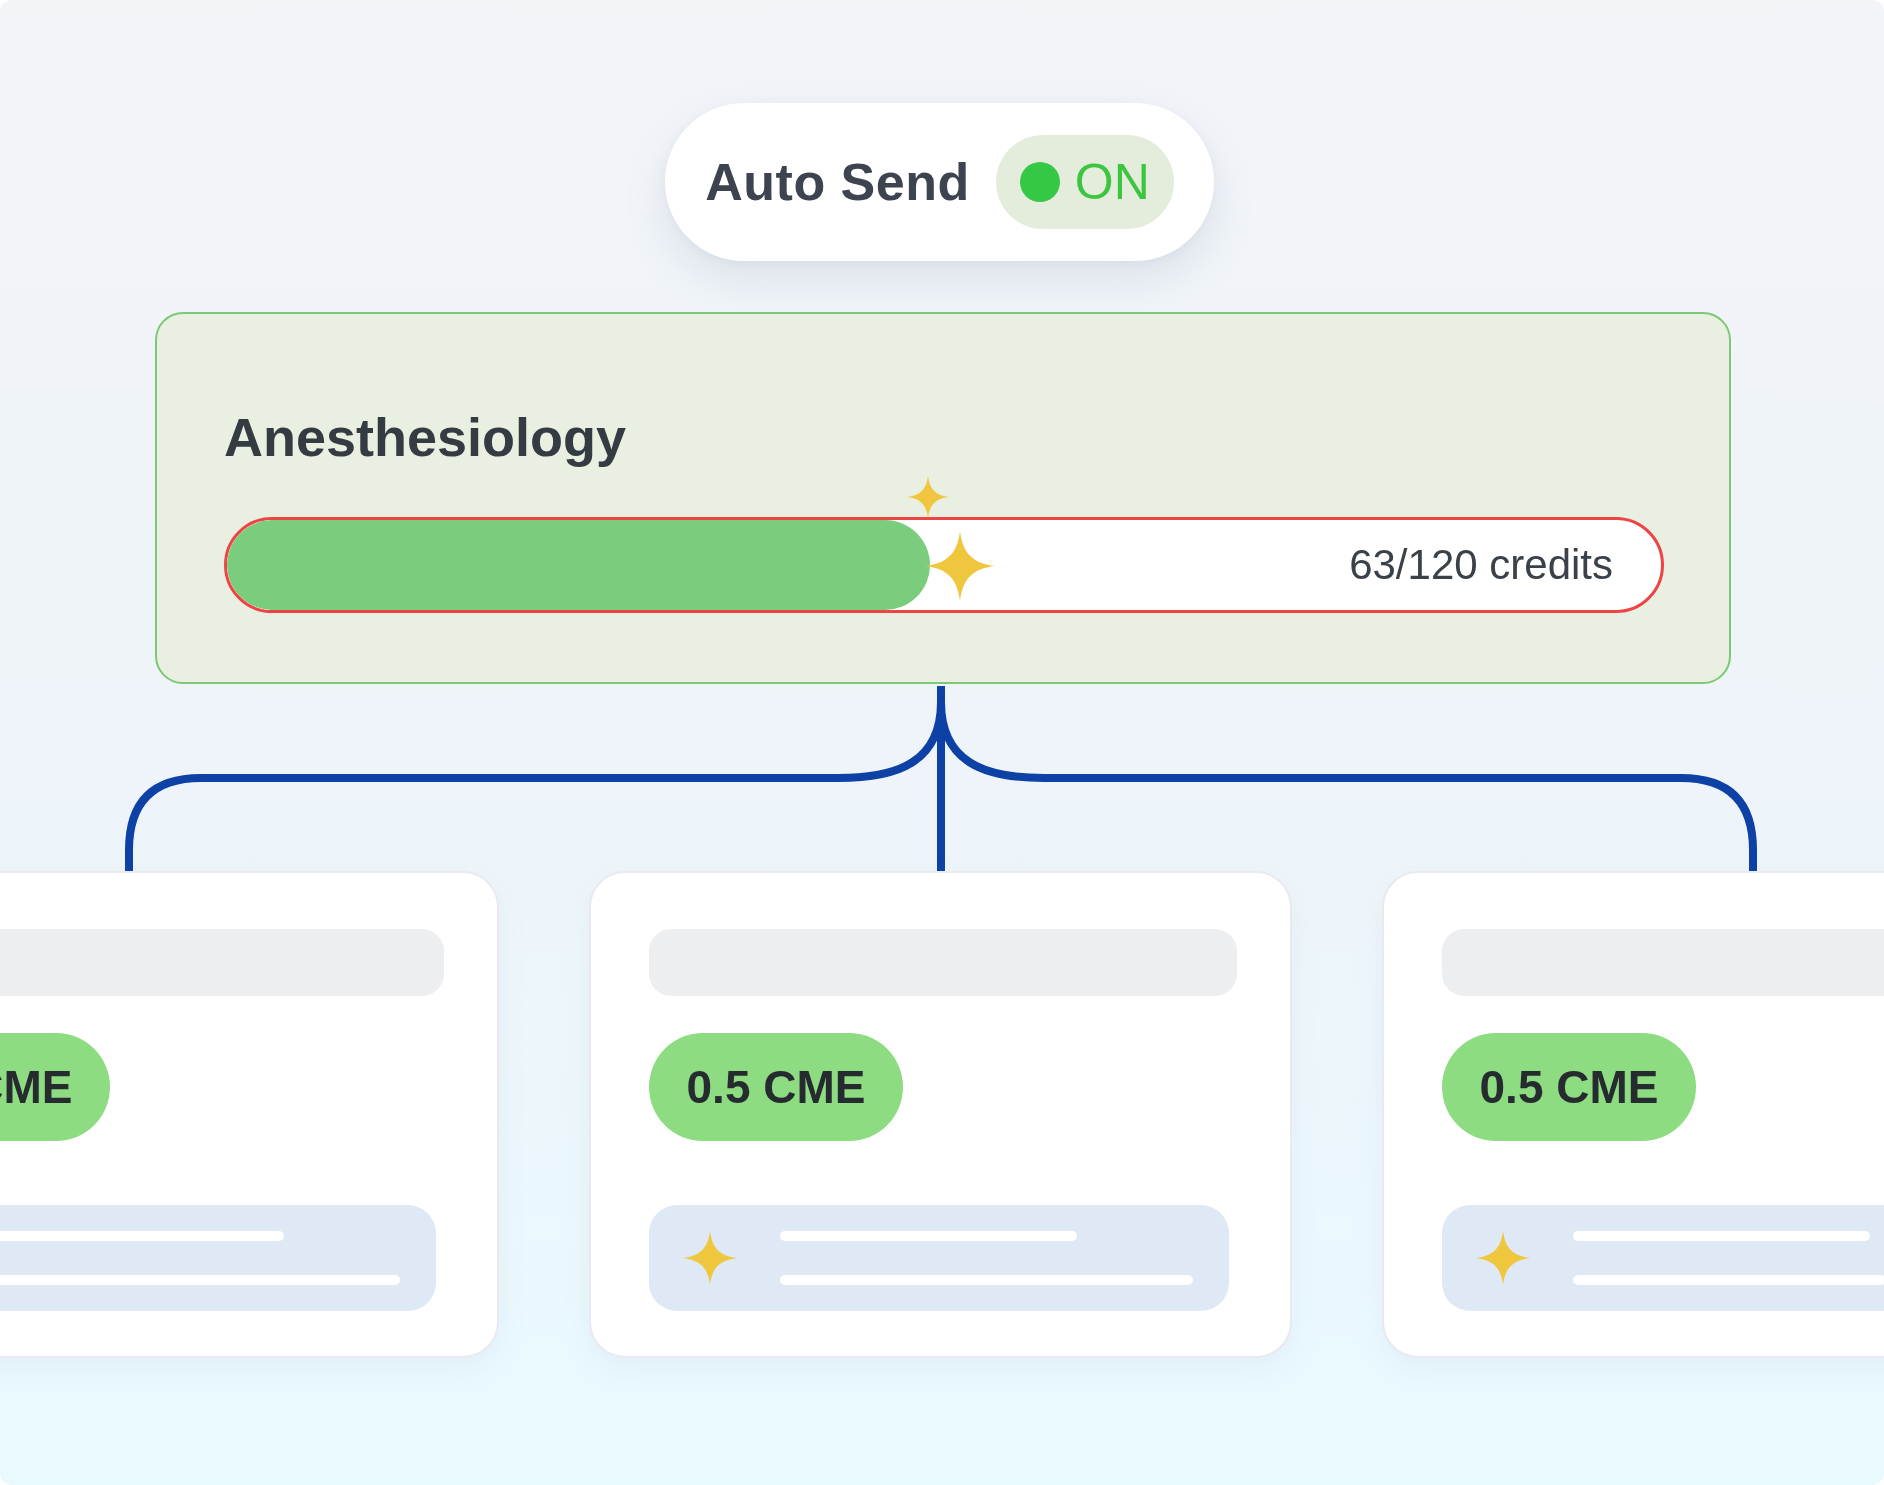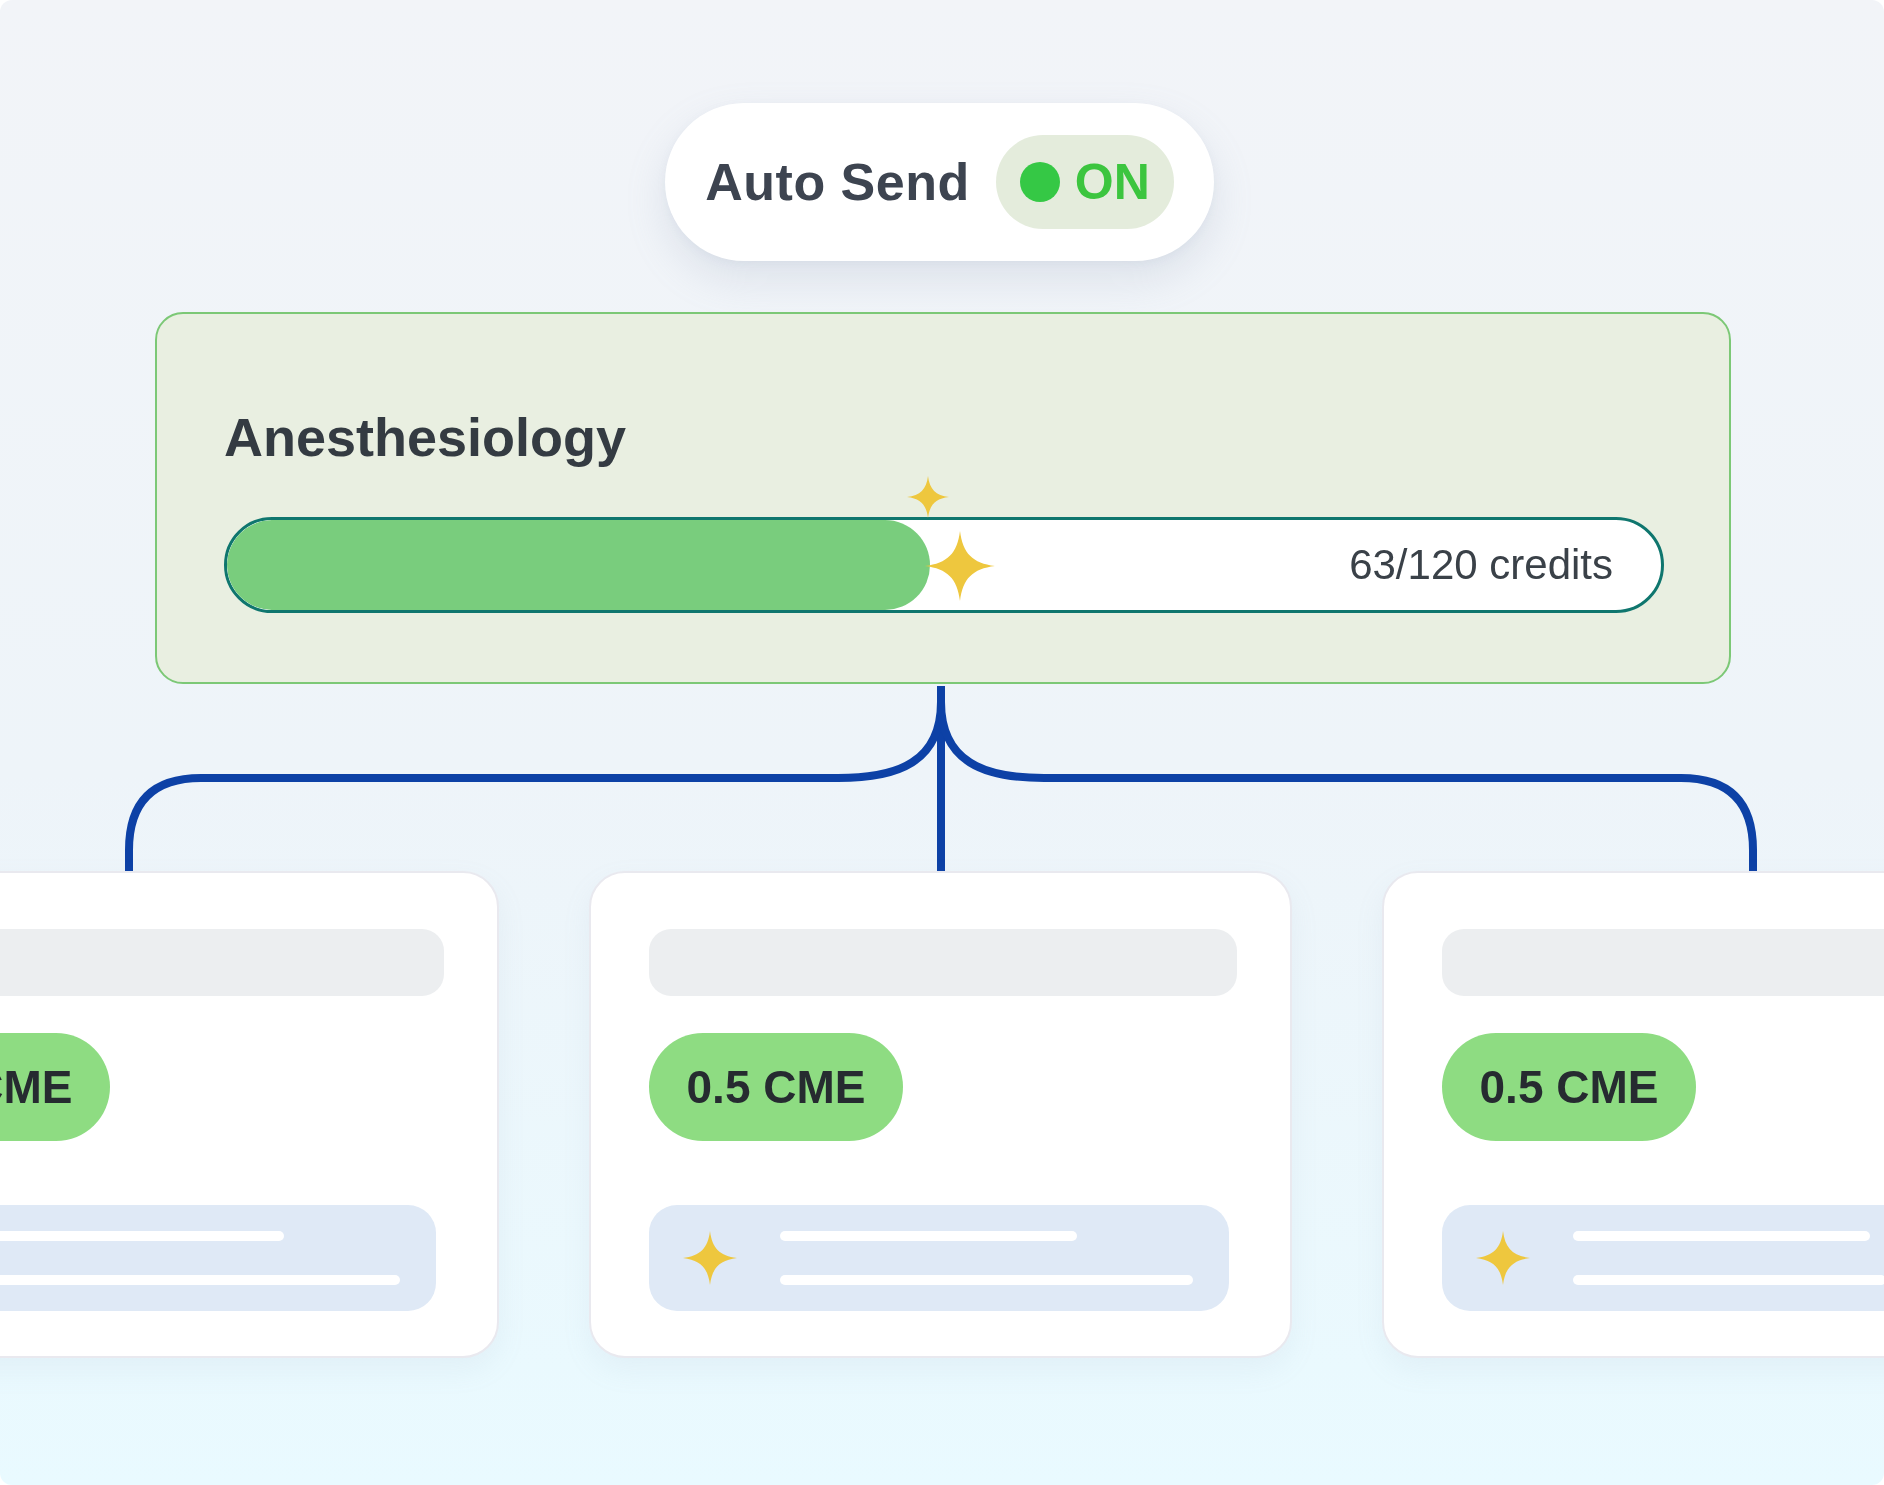--- a/index.html
+++ b/index.html
@@ -18,32 +18,32 @@
     background:#ffffff;border-radius:79px;
     box-shadow:0 18px 40px rgba(140,155,180,0.20),0 3px 8px rgba(140,155,180,0.08);
     display:flex;align-items:center;justify-content:center;gap:26px;
   }
   .toggle-label{font-size:52px;font-weight:700;color:#3d4450;letter-spacing:0.5px;}
   .status-badge{
     height:94px;border-radius:47px;background:#e4ecdc;
     display:flex;align-items:center;gap:15px;padding:0 24px;
   }
   .status-dot{width:40px;height:40px;border-radius:50%;background:#35c845;}
-  .status-text{font-size:50px;font-weight:700;color:#3cc53f;}
+  .status-text{font-size:50px;font-weight:400;color:#3cc53f;}
 
   
   .specialty-card{
     position:absolute;left:155px;top:312px;width:1576px;height:372px;
     background:#e9efe1;border:2px solid #7cc876;border-radius:28px;
     box-sizing:border-box;
   }
   .specialty-title{position:absolute;left:67px;top:92px;font-size:54px;font-weight:600;color:#343b42;}
   .progress-track{
     position:absolute;left:67px;top:203px;width:1440px;height:96px;
-    background:#ffffff;border:3px solid #0f766e;border-radius:48px;
+    background:#ffffff;border:3px solid #ef4444;border-radius:48px;
     box-sizing:border-box;overflow:hidden;
   }
   .progress-fill{
     position:absolute;left:0;top:0;bottom:0;
     background:#79cd7d;border-radius:48px;
   }
   .progress-text{
     position:absolute;right:48px;top:0;bottom:0;
     display:flex;align-items:center;
     font-size:42px;color:#3a4148;

